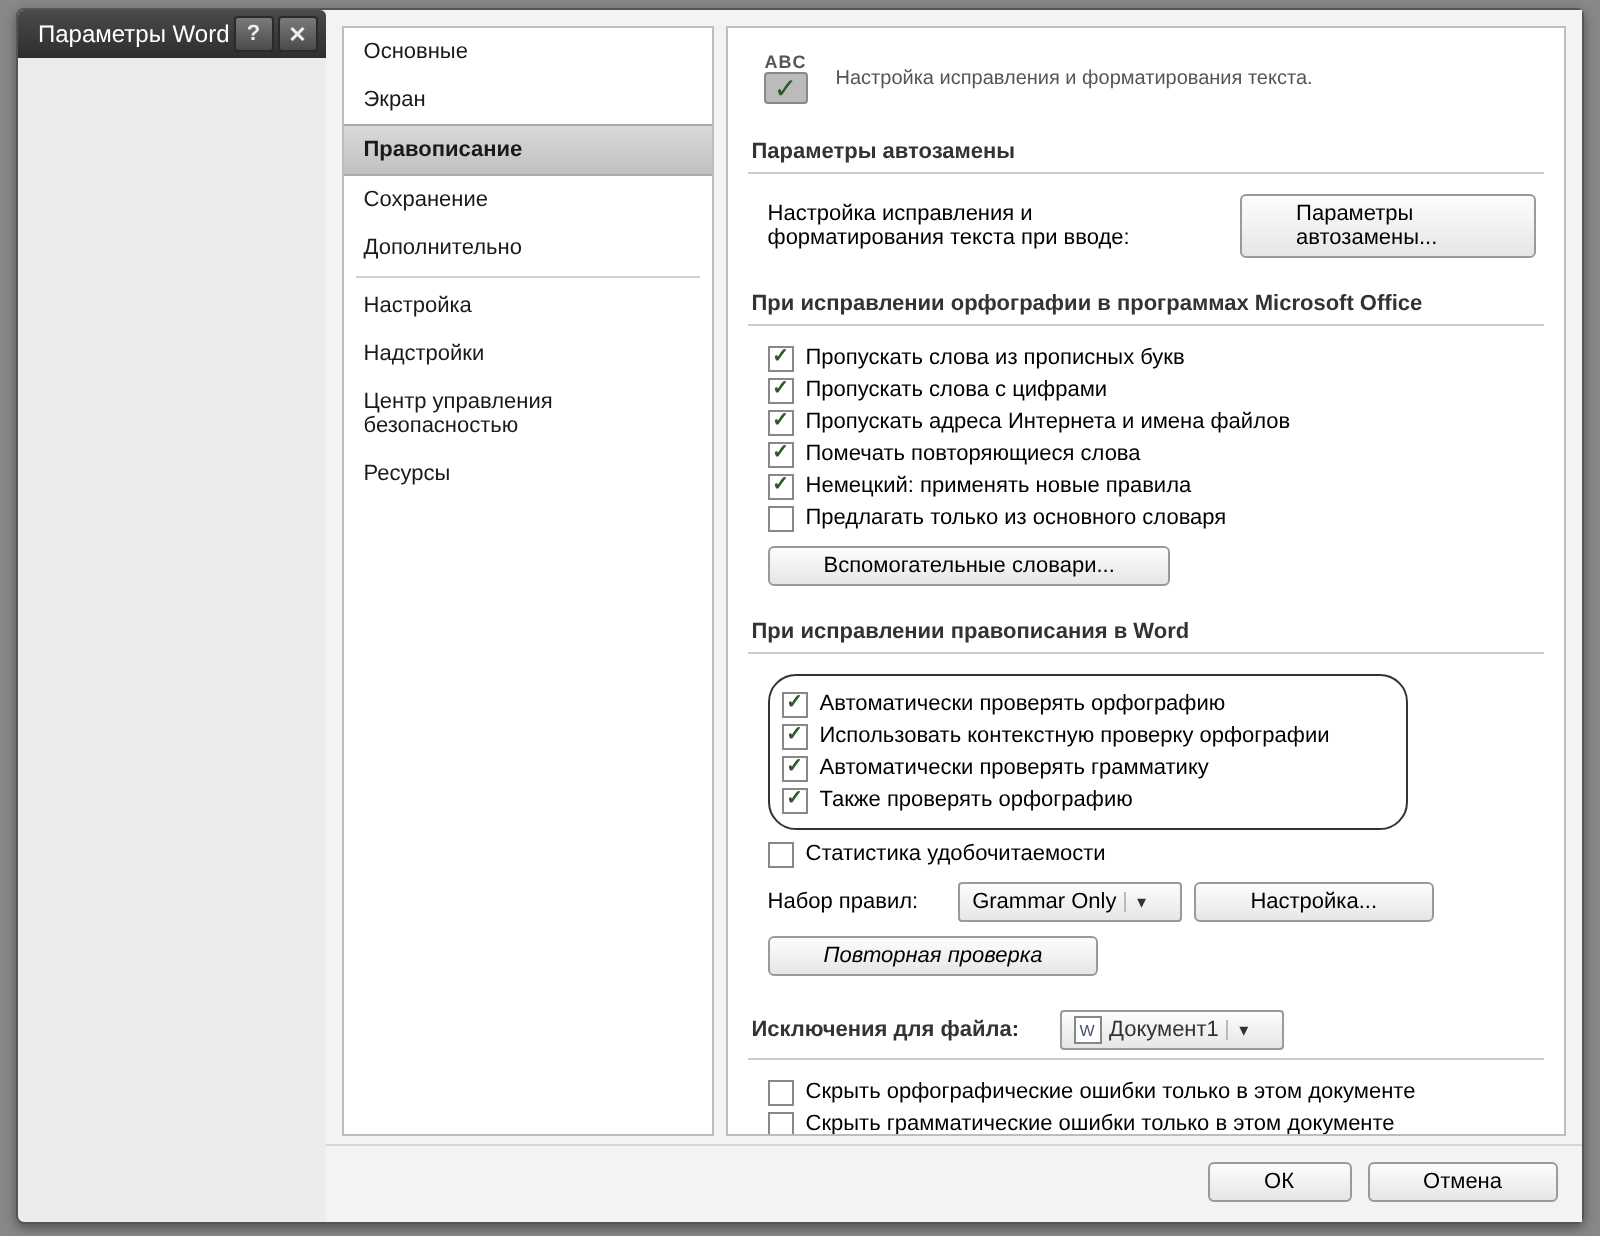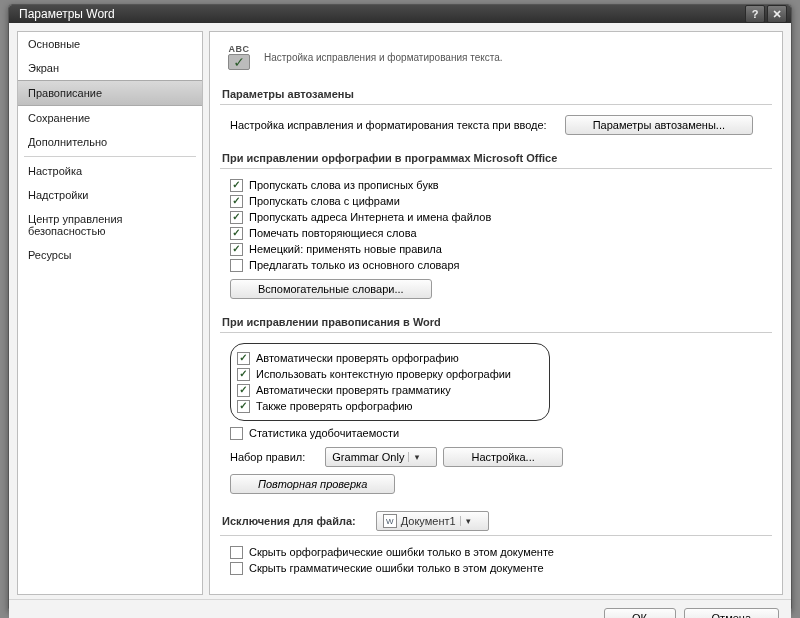--- a/index.html
+++ b/index.html
@@ -18,21 +18,20 @@
     position: absolute;
     left: 8px;
     top: 4px;
     width: 784px;
     height: 608px;
     background: #ececec;
     border: 1px solid #555;
     border-radius: 4px;
     box-shadow: 0 2px 6px rgba(0,0,0,0.4);
     display: flex;
-    flex-direction: column;
   }
   .titlebar {
     height: 24px;
     background: linear-gradient(to bottom, #4a4a4a 0%, #2e2e2e 100%);
     color: #fff;
     display: flex;
     align-items: center;
     padding: 0 4px 0 10px;
     border-radius: 3px 3px 0 0;
   }
@@ -76,21 +75,21 @@
   }
   .sidebar .item {
     padding: 6px 10px;
     color: #1a1a1a;
     cursor: default;
   }
   .sidebar .item.selected {
     background: linear-gradient(to bottom, #d9d9d9 0%, #c0c0c0 100%);
     border-top: 1px solid #aaa;
     border-bottom: 1px solid #aaa;
-    font-weight: normal;
+    font-weight: bold;
   }
   .main {
     flex: 1;
     background: #fff;
     border: 1px solid #bdbdbd;
     overflow: auto;
     padding: 8px 10px 10px 10px;
   }
   .header-row {
     display: flex;

